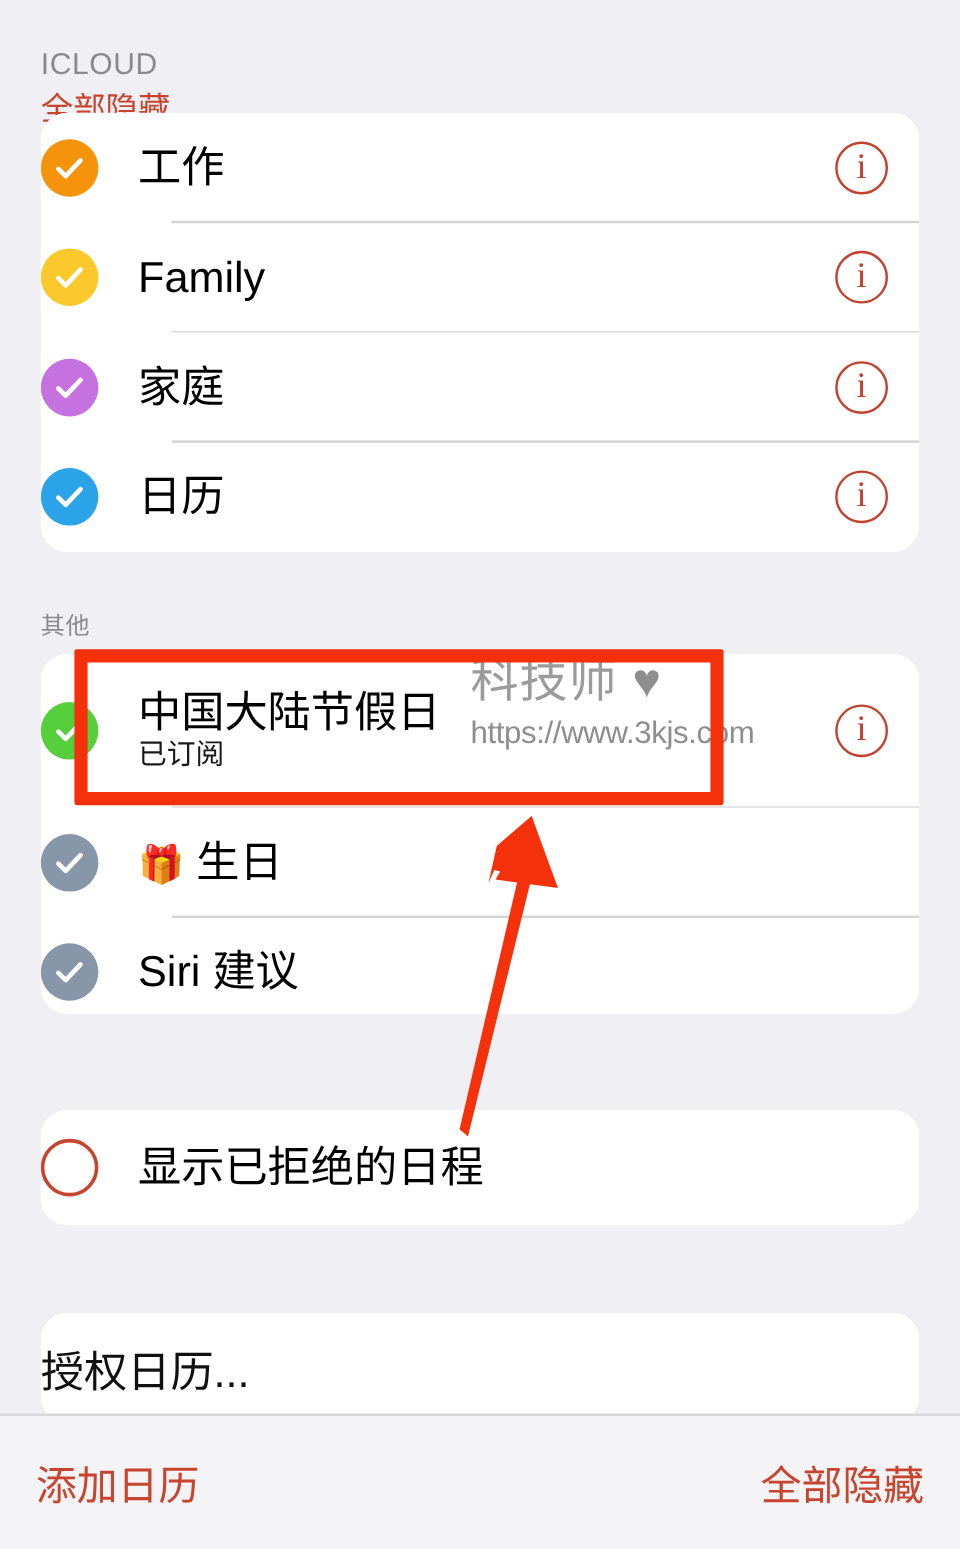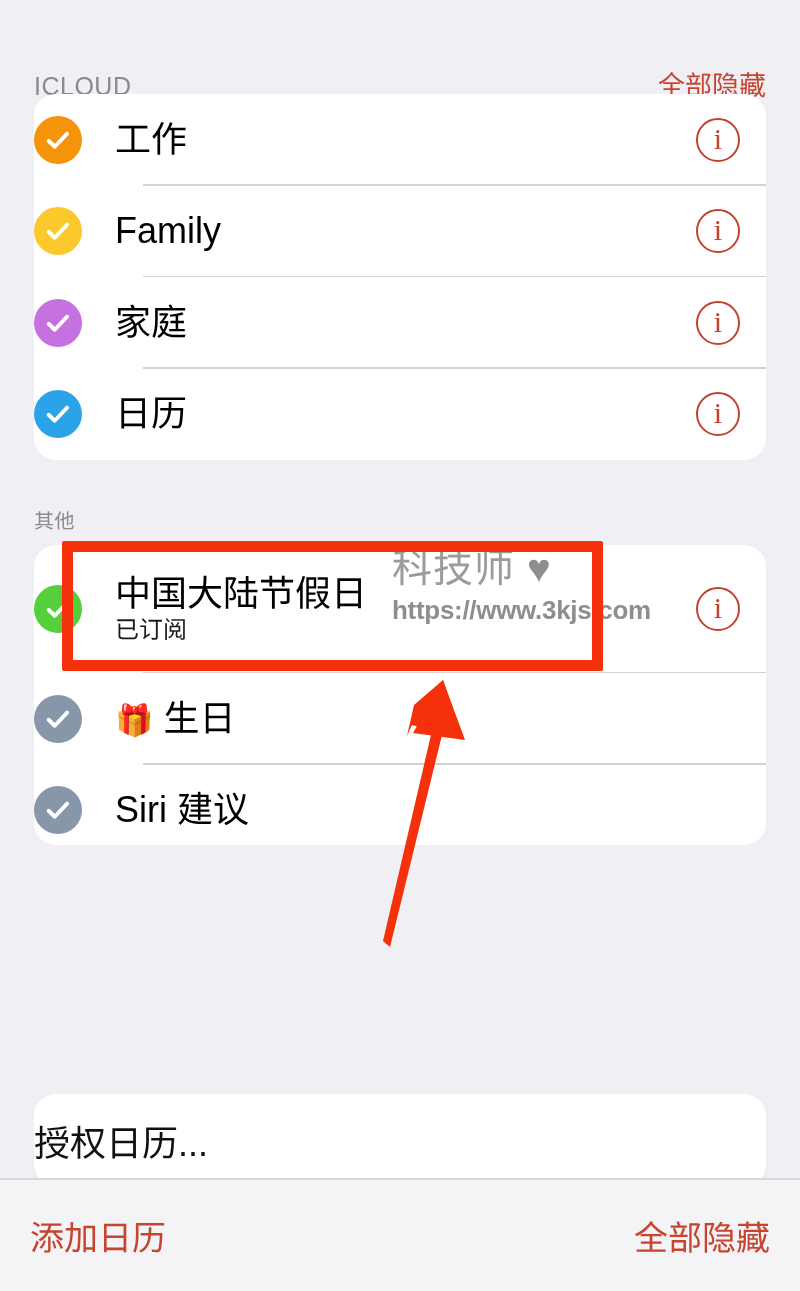--- a/index.html
+++ b/index.html
@@ -37,21 +37,21 @@
   .section-header .sh-title {
     font-size: 25px;
     color: #8A8A8E;
     letter-spacing: 0.5px;
   }
   .section-header .sh-action {
     font-size: 27px;
     color: #C7452F;
   }
 
-  #hdr-icloud { top: 64px; }
+  #hdr-icloud { top: 40px; flex-direction: column; }
   #hdr-other  { top: 505px; }
   #hdr-other .sh-title { font-size: 20px; }
 
   
   .card {
     position: absolute;
     left: 34px;
     right: 34px;
     background: #FFFFFF;
     border-radius: 22px;
@@ -189,21 +189,21 @@
   }
   #watermark .wm-heart {
     font-size: 40px;
     color: #8E8E8E;
     margin-left: 12px;
     line-height: 1;
   }
   #watermark .wm-url {
     font-size: 26px;
     color: #8E8E8E;
-    font-weight: bold;
+    font-weight: normal;
     margin-top: 7px;
     letter-spacing: -0.3px;
     white-space: nowrap;
   }
 
   
   #highlight-box {
     position: absolute;
     left: 62px;
     top: 541px;
@@ -328,20 +328,28 @@
           <path d="M4.5 12.6 L9.4 17.4 L19.3 6.9"></path>
         </svg>
       </span>
       <span class="labels">
         <span class="row-title">Siri 建议</span>
       </span>
     </div>
 
   </div>
 
+  <div class="card" id="card-declined">
+    <div class="row row-short">
+      <span class="check hollow"></span>
+      <span class="labels">
+        <span class="row-title">显示已拒绝的日程</span>
+      </span>
+    </div>
+  </div>
 
   <div class="card" id="card-authorize">
     <div class="plain-row">
       <span class="plain-label">授权日历...</span>
     </div>
   </div>
 
   <div id="watermark">
     <div class="wm-top">
       <span>科技师</span>

